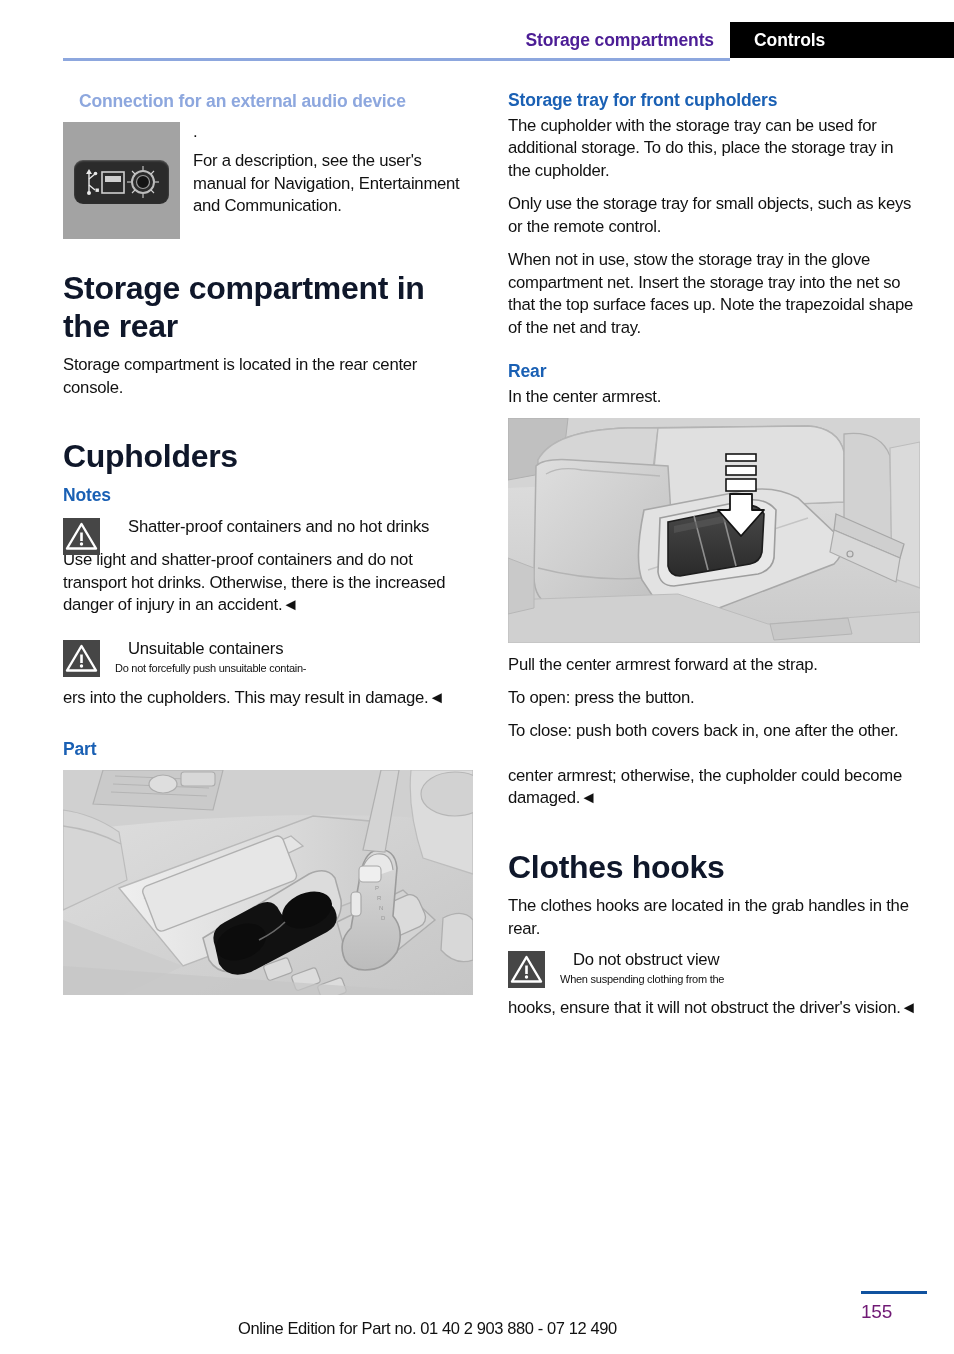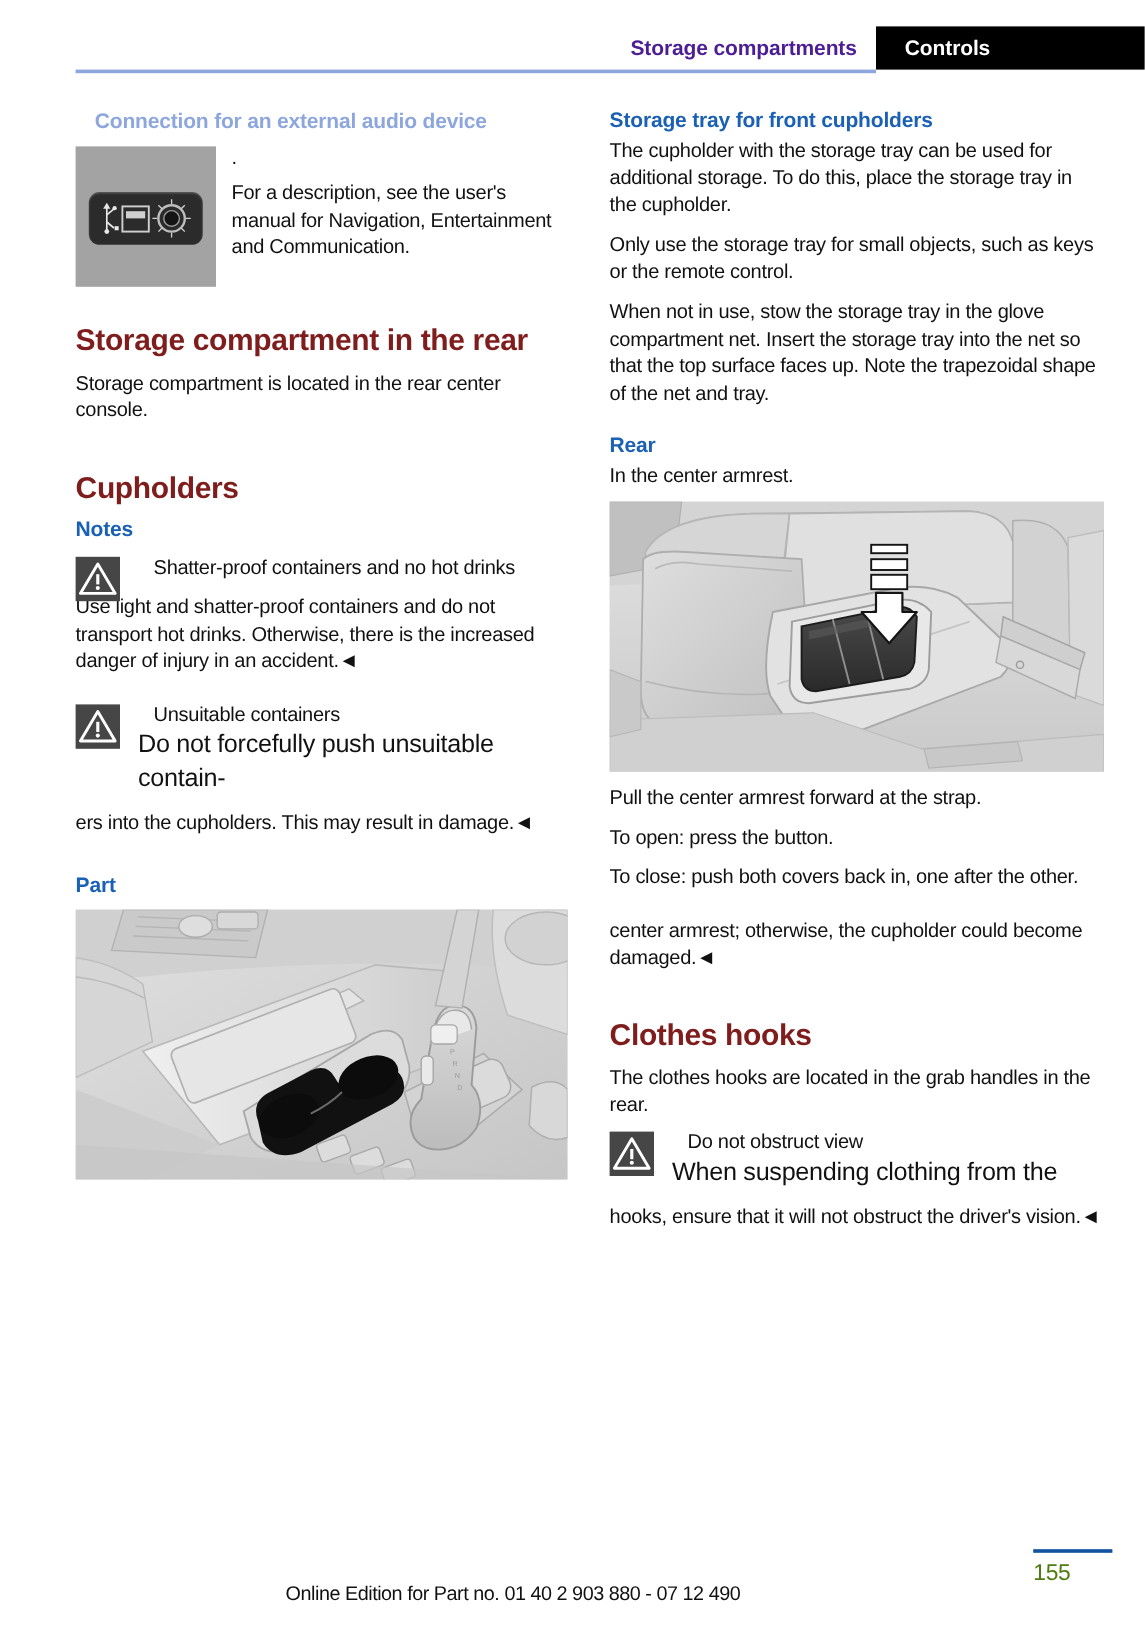--- a/index.html
+++ b/index.html
@@ -73,23 +73,23 @@
   .col {
     position: absolute;
     top: 0;
     width: 412px;
   }
   #col-left  { left: 63px; }
   #col-right { left: 508px; }
 
   
   h1.sec {
-    font-size: 25px;
+    font-size: 32px;
     font-weight: bold;
-    color: #7f1d1d;
+    color: #0f172a;
     margin: 0 0 9px 0;
     line-height: 1.17;
     letter-spacing: -0.3px;
   }
   h2.sub {
     font-size: 17.5px;
     font-weight: bold;
     color: #1a60b4;
     margin: 0 0 4px 0;
     line-height: 1.2;
@@ -131,21 +131,21 @@
   .warn-title {
     margin: 0;
     padding-left: 65px;
     font-size: 16.7px;
     line-height: 1.345;
     letter-spacing: -0.25px;
     color: #111111;
   }
   .warn-body {
     margin: 0;
-    font-size: 21px;
+    font-size: 11px;
     line-height: 1.345;
     letter-spacing: -0.25px;
     color: #111111;
     text-indent: 0;
   }
   .warn-body.indent-first {
     padding-left: 52px;
     margin-bottom: 0;
   }
   .warn-cont {
@@ -232,21 +232,21 @@
     top: 6px;
     width: 66px;
     height: 3px;
     background: #10529f;
   }
   #page-num {
     position: absolute;
     left: 861px;
     top: 16px;
     font-size: 19px;
-    color: #4d7c0f;
+    color: #701a75;
     letter-spacing: -0.2px;
   }
 </style>
 </head>
 <body>
 
 <div id="header">
   <div id="header-tabbar">
     <div class="tab-inactive">Storage compartments</div>
     <div class="tab-active">Controls</div>

